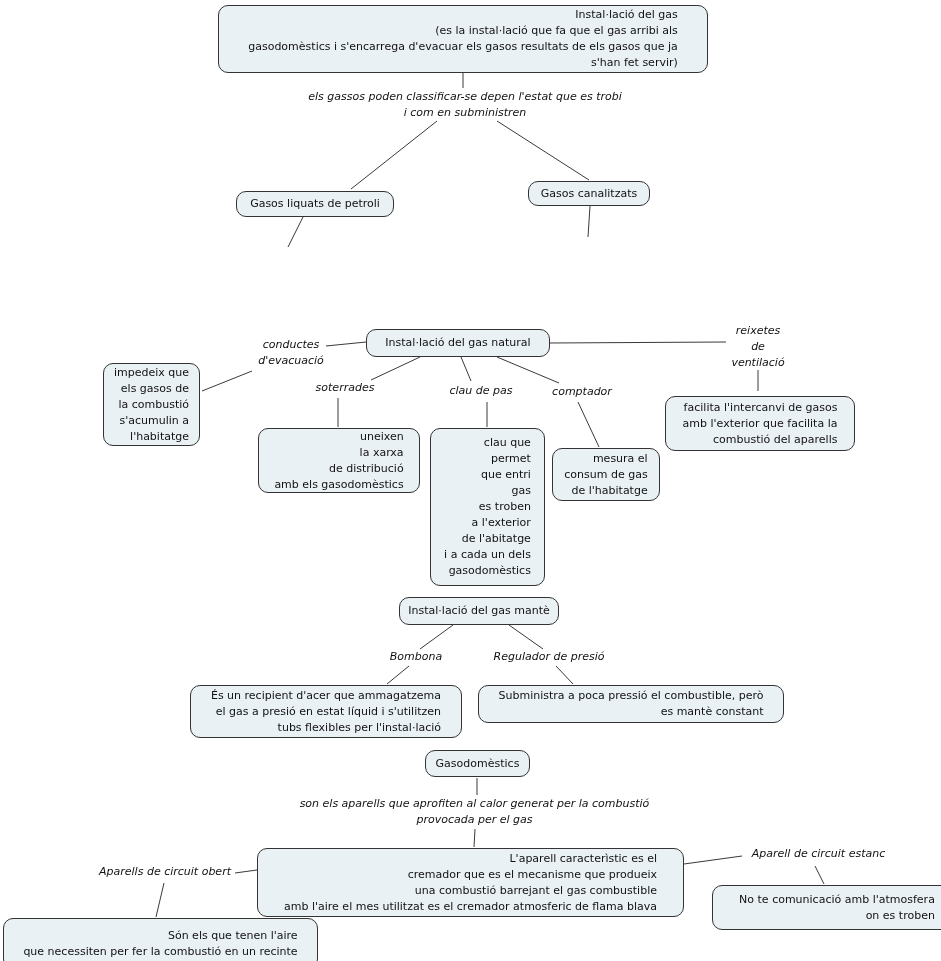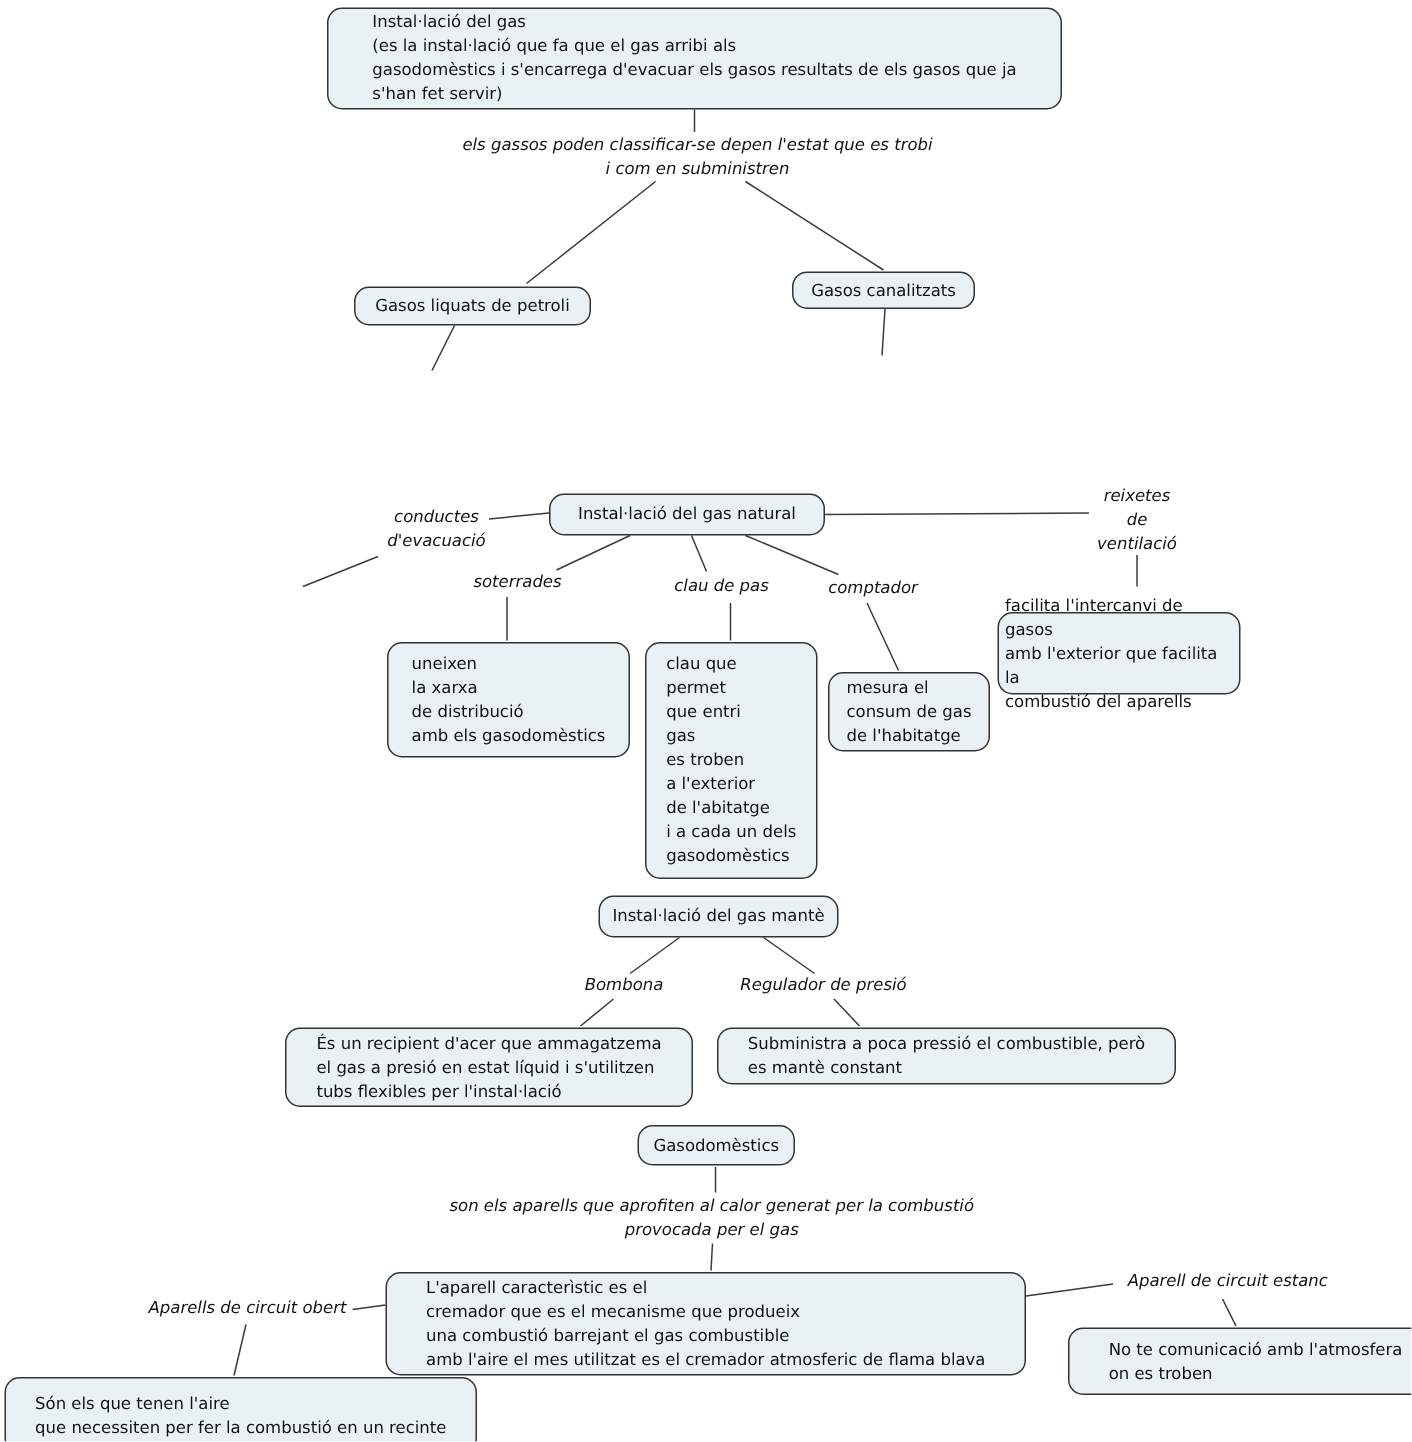--- a/index.html
+++ b/index.html
@@ -1,21 +1,21 @@
 <!DOCTYPE html>
 <html><head>
 <meta charset="utf-8">
 <style>
   html,body{margin:0;padding:0;background:#fff;}
   .canvas{position:relative;width:941px;height:961px;background:#fff;
           font-family:"DejaVu Sans","Liberation Sans",sans-serif;color:#111;overflow:hidden;}
   .wires{position:absolute;left:0;top:0;width:941px;height:961px;}
   .node{position:absolute;box-sizing:border-box;background:#eaf1f4;border:1px solid #333;
         border-radius:10px;display:flex;align-items:center;justify-content:center;
-        text-align:left;white-space:pre-line;font-size:11px;line-height:16px;padding:1px 4px;}
+        text-align:right;white-space:pre-line;font-size:11px;line-height:16px;padding:1px 4px;}
   .lbl{position:absolute;box-sizing:border-box;text-align:center;white-space:pre-line;
        font-size:11px;line-height:16px;font-style:italic;}
   line{stroke:#3a3a3a;stroke-width:1;}
 </style>
 </head>
 <body>
 
 <div class="canvas">
 
   <svg class="wires" viewBox="0 0 941 961">
@@ -58,24 +58,29 @@
 
   <div class="node" style="left:528px;top:181px;width:122px;height:25px">Gasos canalitzats</div>
 
 
 
   <div class="node" style="left:366px;top:329px;width:184px;height:28px">Instal·lació del gas natural</div>
 
   <div class="lbl" style="left:241px;top:337px;width:100px">conductes
 d'evacuació</div>
 
+  <div class="node" style="left:103px;top:363px;width:97px;height:83px">impedeix que
+els gasos de
+la combustió
+s'acumulin a
+l'habitatge</div>
 
   <div class="lbl" style="left:305px;top:380px;width:80px">soterrades</div>
 
-  <div class="node" style="left:258px;top:428px;width:162px;height:77px">uneixen
+  <div class="node" style="left:258px;top:428px;width:162px;height:65px">uneixen
 la xarxa
 de distribució
 amb els gasodomèstics</div>
 
   <div class="lbl" style="left:441px;top:383px;width:80px">clau de pas</div>
 
   <div class="node" style="left:430px;top:428px;width:115px;height:158px">clau que
 permet
 que entri
 gas
@@ -88,21 +93,21 @@
   <div class="lbl" style="left:542px;top:384px;width:80px">comptador</div>
 
   <div class="node" style="left:552px;top:448px;width:108px;height:53px">mesura el
 consum de gas
 de l'habitatge</div>
 
   <div class="lbl" style="left:723px;top:323px;width:70px">reixetes
 de
 ventilació</div>
 
-  <div class="node" style="left:665px;top:408px;width:162px;height:55px">facilita l'intercanvi de gasos
+  <div class="node" style="left:665px;top:396px;width:190px;height:55px">facilita l'intercanvi de gasos
 amb l'exterior que facilita la
 combustió del aparells</div>
 
   <div class="node" style="left:399px;top:597px;width:160px;height:28px">Instal·lació del gas mantè</div>
 
   <div class="lbl" style="left:376px;top:649px;width:80px">Bombona</div>
 
   <div class="lbl" style="left:484px;top:649px;width:130px">Regulador de presió</div>
 
   <div class="node" style="left:190px;top:685px;width:272px;height:53px">És un recipient d'acer que ammagatzema

